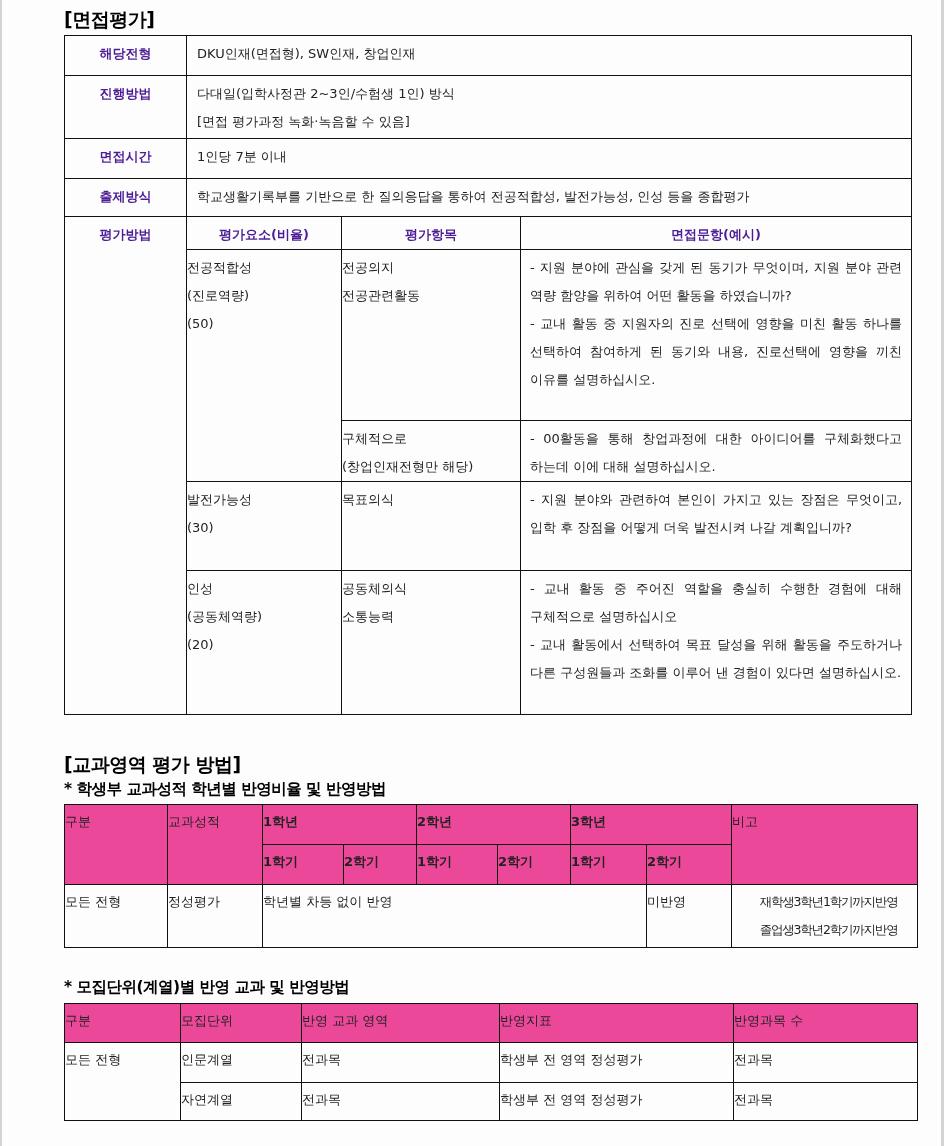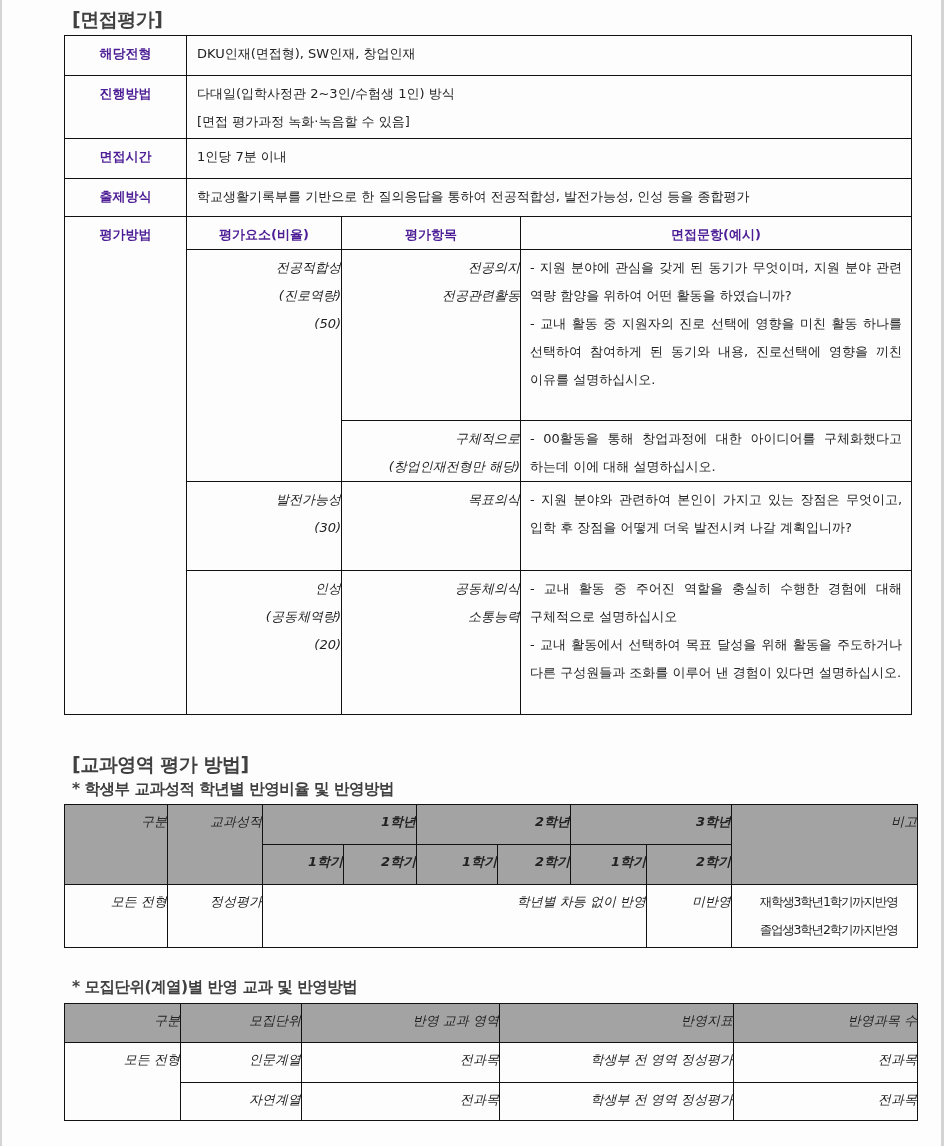--- a/index.html
+++ b/index.html
@@ -5,36 +5,36 @@
   html, body { margin: 0; padding: 0; }
   body {
     width: 944px; height: 1146px; position: relative; overflow: hidden;
     background: #fdfdfd;
     font-family: "DejaVu Sans", "Liberation Sans", sans-serif;
     color: #222;
   }
   .edge-l { position: absolute; left: 0; top: 0; width: 2px; height: 1146px; background: #d4d4d4; }
   .edge-r { position: absolute; right: 0; top: 0; width: 3px; height: 1146px; background: #d4d4d4; }
   .heading {
-    position: absolute; left: 72px; font-weight: bold; color: #404040;
+    position: absolute; left: 64px; font-weight: bold; color: #000000;
     font-family: "DejaVu Sans", sans-serif; letter-spacing: -0.5px;
   }
   .h1 { font-size: 19px; }
   .h2 { font-size: 15.5px; }
   table { position: absolute; border-collapse: collapse; table-layout: fixed; }
   td, th {
     border: 1.5px solid #111; padding: 0; font-size: 13px; font-weight: normal;
     vertical-align: top; line-height: 28px;
   }
   .t1 td { padding-top: 4px; }
   .label { text-align: center; font-weight: bold; color: #4c1d95; }
   .content { padding-left: 10px !important; }
-  .center { text-align: right; font-style: italic; }
+  .center { text-align: left; }
   .q { padding-left: 9px !important; padding-right: 9px !important; text-align: justify; text-align-last: left; word-break: keep-all; overflow-wrap: break-word; }
-  .gray { background: #a3a3a3; margin-left: 20px; }
+  .gray { background: #ec4899; margin-left: 20px; }
   .bold { font-weight: bold; }
   .t2 td, .t3 td { padding-top: 3px; }
   .small { font-size: 12.5px; letter-spacing: -1.2px; }
   .line { display: block; }
 </style>
 </head>
 <body>
 
 <div class="edge-l"></div>
 <div class="edge-r"></div>

